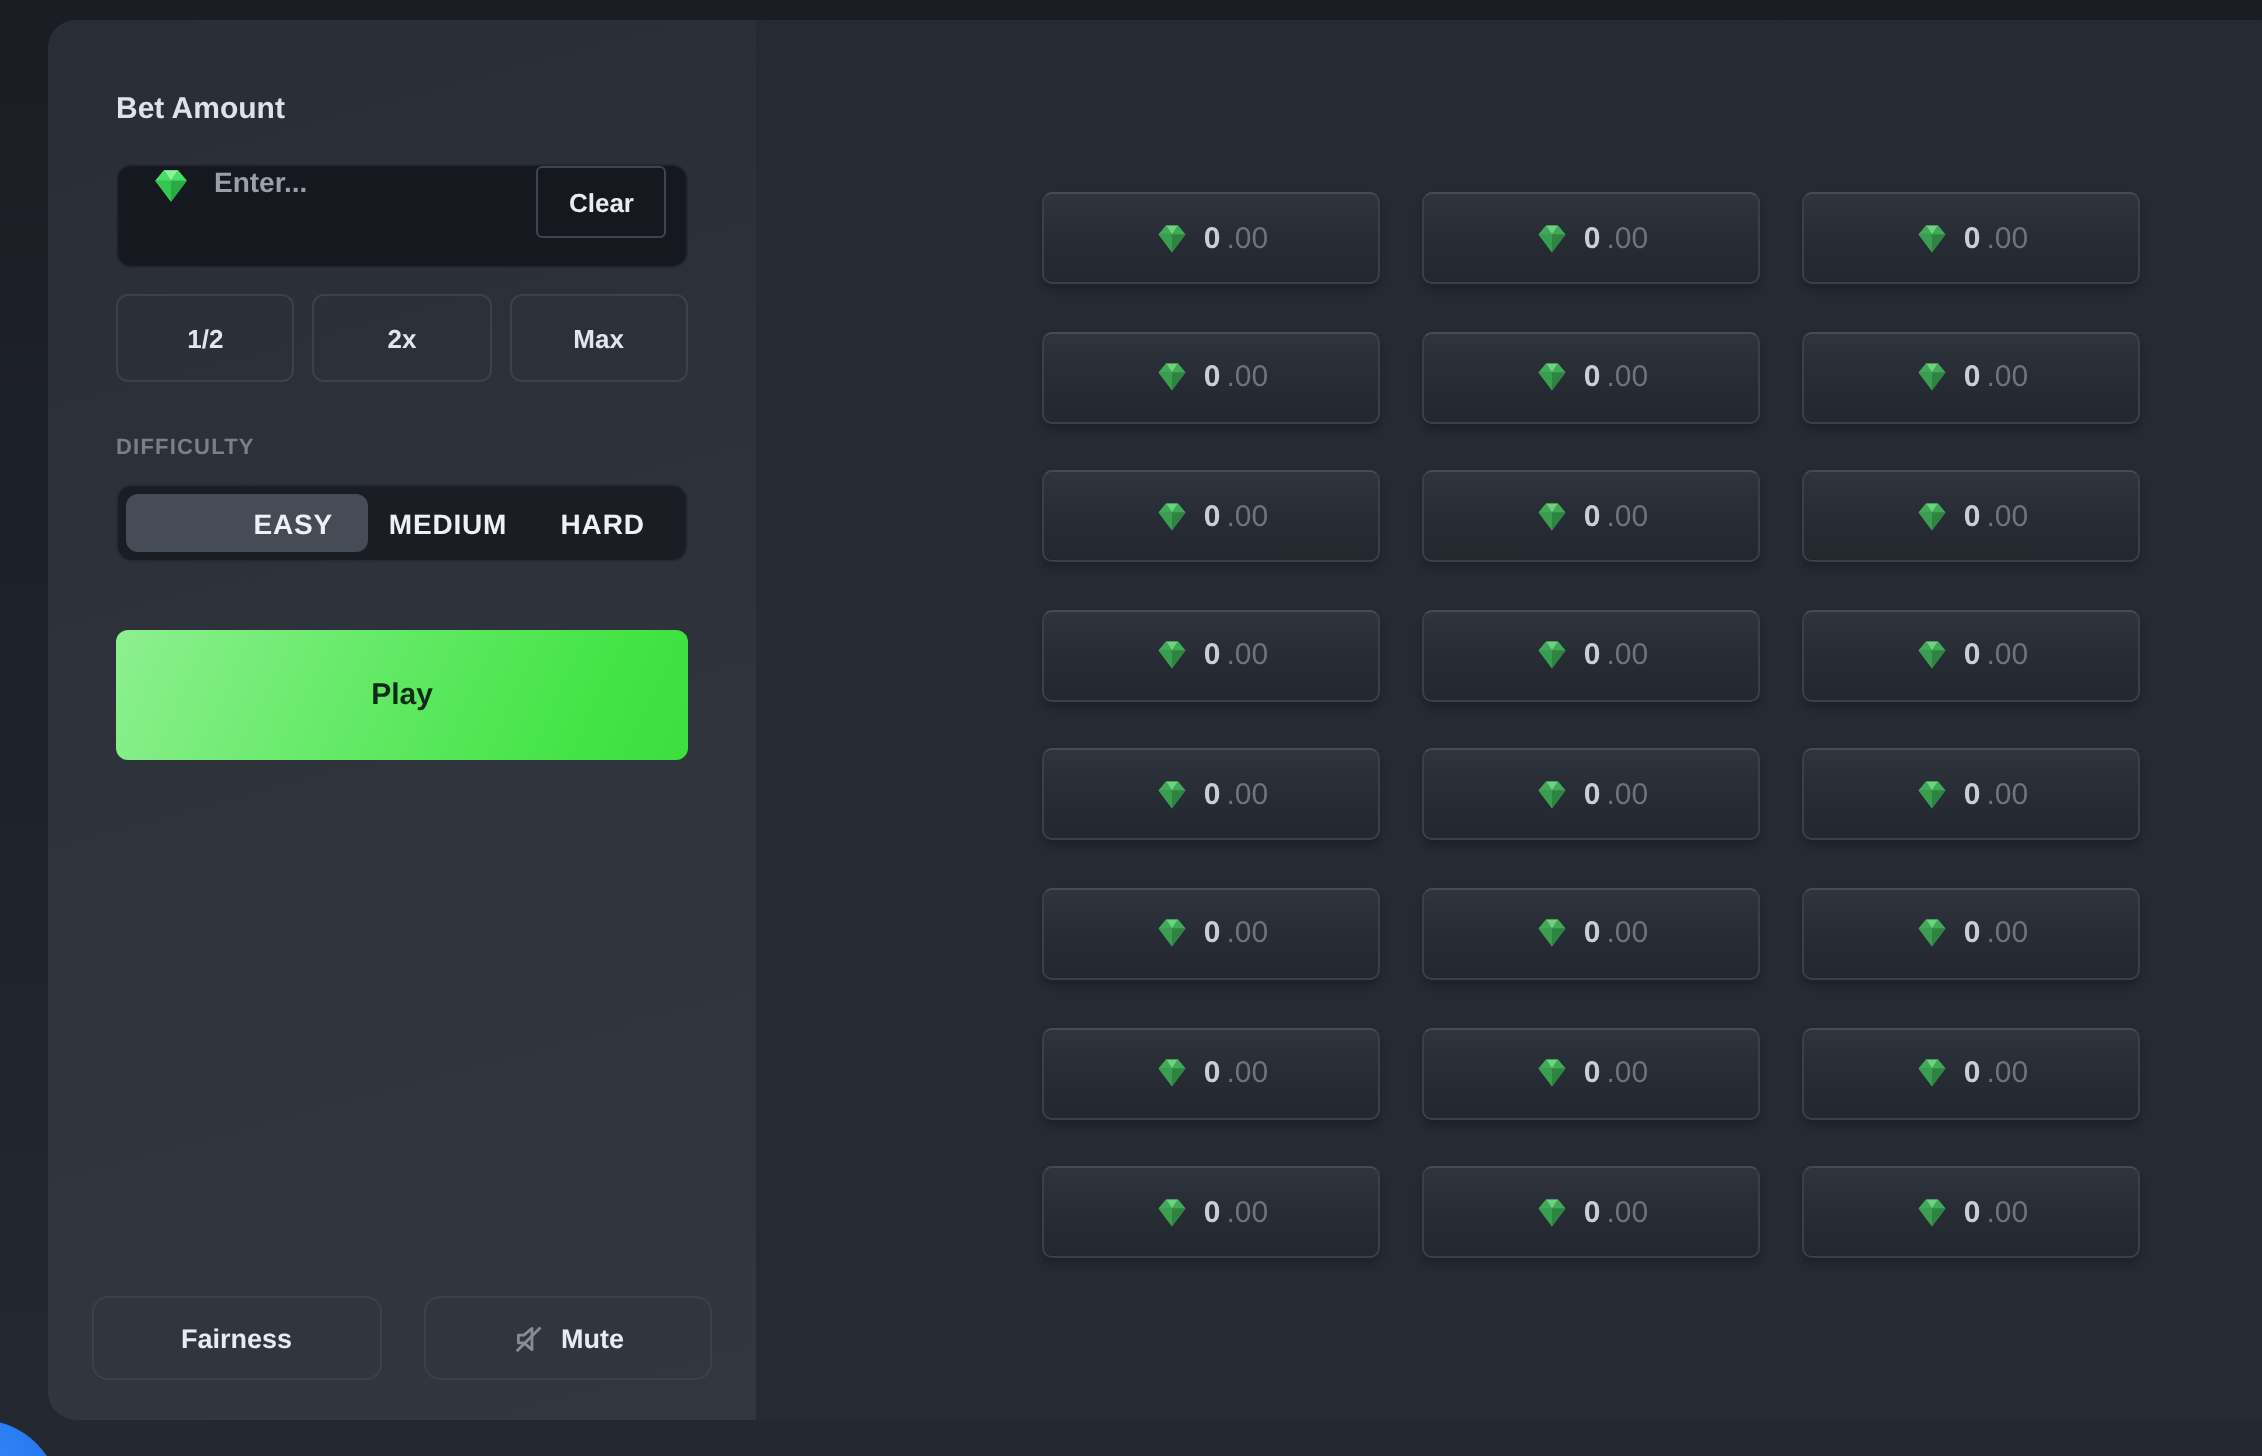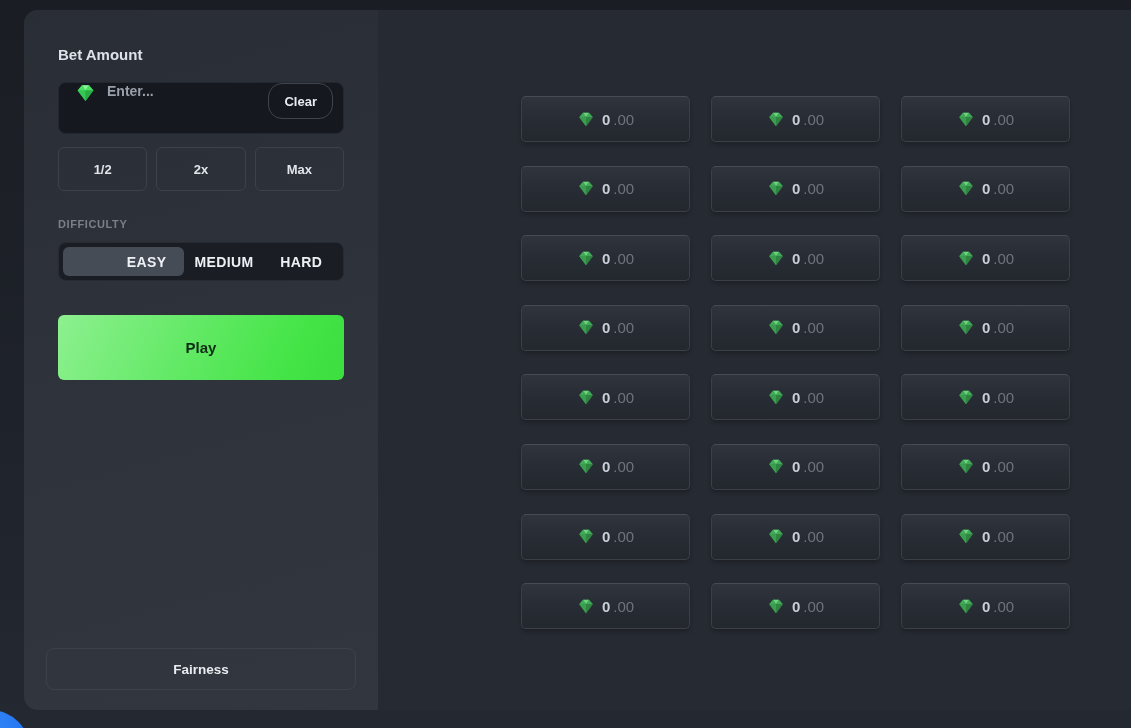--- a/index.html
+++ b/index.html
@@ -30,21 +30,21 @@
   }
   .bet-input-wrap .gem { flex:0 0 auto; }
   .bet-input {
     flex:1; min-width:0; background:transparent; border:none; outline:none;
     font-family:"Liberation Sans", sans-serif;
     font-size:14px; font-weight:700; color:#dfe3e9; margin-left:11px;
   }
   .bet-input::placeholder { color:#99a0aa; opacity:1; }
   .clear-btn {
     flex:0 0 auto; height:36px; padding:0 15px;
-    background:transparent; border:1px solid #3f454f; border-radius:14px;
+    background:transparent; border:1px solid #3f454f; border-radius:3px;
     color:#e8ebef; font-size:13px; font-weight:700; cursor:pointer;
     font-family:"Liberation Sans", sans-serif;
   }
   .quick-row { display:flex; gap:9px; margin-bottom:27px; }
   .quick-btn {
     flex:1; height:44px; background:transparent;
     border:1px solid #3c424c; border-radius:6px;
     color:#e2e6eb; font-size:13px; font-weight:700; cursor:pointer;
     font-family:"Liberation Sans", sans-serif;
   }
@@ -140,20 +140,27 @@
     </div>
 
     <button class="play-btn">Play</button>
 
     <div class="sidebar-spacer"></div>
 
     <div class="footer-row">
       <button class="footer-btn">
         <span>Fairness</span>
       </button>
+      <button class="footer-btn">
+        <svg width="17" height="17" viewBox="0 0 16 16">
+          <path d="M3 6.2h2.6L9.4 3v10L5.6 9.8H3z" fill="none" stroke="#868d97" stroke-width="1.3" stroke-linejoin="round"></path>
+          <line x1="2.2" y1="13.8" x2="13.4" y2="2.6" stroke="#868d97" stroke-width="1.3"></line>
+        </svg>
+        <span>Mute</span>
+      </button>
     </div>
 
   </div>
 
 </div>
 
 <div class="tiles-grid">
   <button class="tile">
     <svg class="gem" width="18" height="17" viewBox="0 0 24 22">
       <polygon points="3,8 8,2 16,2 21,8 12,20" fill="#338c46"></polygon>

